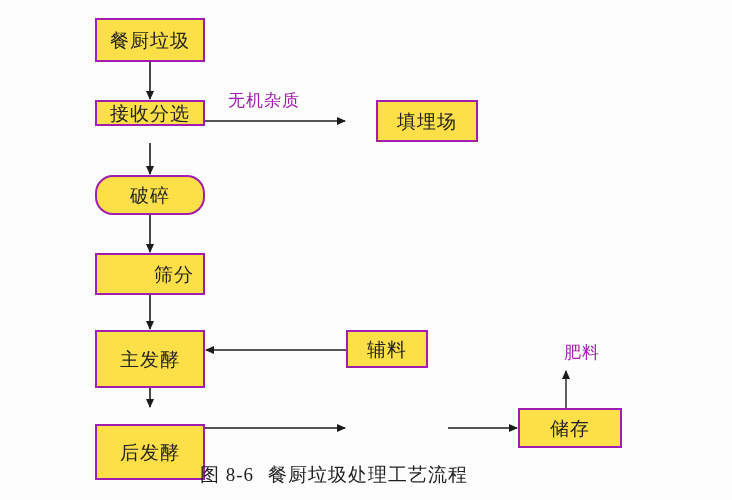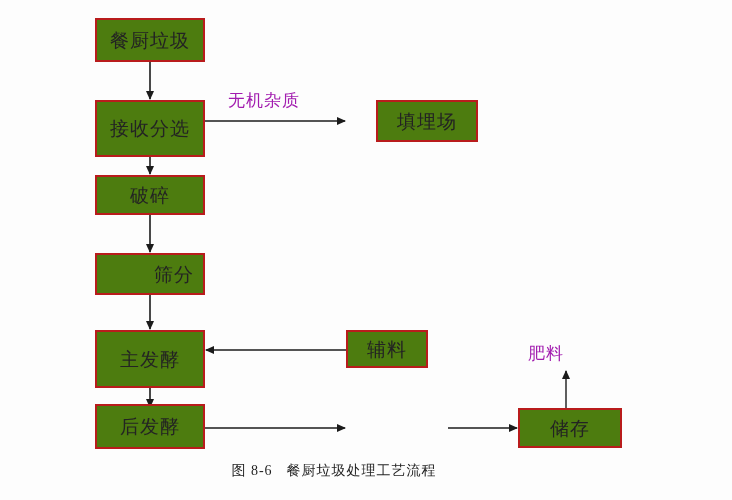--- a/index.html
+++ b/index.html
@@ -23,22 +23,22 @@
     position: absolute;
     left: 0;
     top: 0;
     width: 732px;
     height: 500px;
     pointer-events: none;
   }
   .node {
     position: absolute;
     box-sizing: border-box;
-    border: 2px solid #b91c1c;
-    background: #4d7c0f;
+    border: 2px solid #a21caf;
+    background: #fde047;
     display: flex;
     align-items: center;
     justify-content: center;
     color: #232323;
     font-size: 19px;
     letter-spacing: 1px;
     line-height: 1;
     white-space: nowrap;
   }
   .edge-label {
@@ -48,21 +48,21 @@
     letter-spacing: 1px;
     white-space: nowrap;
     line-height: 1;
   }
   .caption {
     position: absolute;
     left: 0;
     top: 462px;
     width: 668px;
     text-align: center;
-    font-size: 14px;
+    font-size: 19px;
     color: #1f1f1f;
     letter-spacing: 1px;
     white-space: nowrap;
   }
   .caption .cap-num {
     margin-right: 14px;
   }
 </style>
 </head>
 <body>
@@ -94,54 +94,54 @@
 
     <line x1="448" y1="428" x2="517" y2="428" stroke="#1b1b1b" stroke-width="1.4" marker-end="url(#arrow)"></line>
 
     <line x1="566" y1="408" x2="566" y2="371" stroke="#1b1b1b" stroke-width="1.4" marker-end="url(#arrow)"></line>
   </svg>
 
   <div class="node" style="left:95px; top:18px; width:110px; height:44px;">
     <span>餐厨垃圾</span>
   </div>
 
-  <div class="node" style="left:95px; top:100px; width:110px; height:57px;align-items:center;">
+  <div class="node" style="left:95px; top:100px; width:110px; height:26px;align-items:center;">
     <span>接收分选</span>
   </div>
 
   <div class="node" style="left:346px; top:100px; width:102px; height:42px;margin-left:30px;">
     <span>填埋场</span>
   </div>
 
-  <div class="node" style="left:95px; top:175px; width:110px; height:40px;">
+  <div class="node" style="left:95px; top:175px; width:110px; height:40px;border-radius:18px;">
     <span>破碎</span>
   </div>
 
   <div class="node" style="left:95px; top:253px; width:110px; height:42px;padding-left:48px;">
     <span>筛分</span>
   </div>
 
   <div class="node" style="left:95px; top:330px; width:110px; height:58px;">
     <span>主发酵</span>
   </div>
 
   <div class="node" style="left:346px; top:330px; width:82px; height:38px;">
     <span>辅料</span>
   </div>
 
-  <div class="node" style="left:95px; top:404px; width:110px; height:45px;text-align:right;">
+  <div class="node" style="left:95px; top:424px; width:110px; height:56px;text-align:right;">
     <span>后发酵</span>
   </div>
 
 
   <div class="node" style="left:518px; top:408px; width:104px; height:40px;">
     <span>储存</span>
   </div>
 
   <div class="edge-label" style="left:228px; top:92px;">无机杂质</div>
 
-  <div class="edge-label" style="left:528px; top:345px;">肥料</div>
+  <div class="edge-label" style="left:564px; top:345px;font-family:Liberation Mono, monospace;">肥料</div>
 
   <div class="caption">
     <span class="cap-num">图 8-6</span><span>餐厨垃圾处理工艺流程</span>
   </div>
 
 </div>
 
 </body></html>

